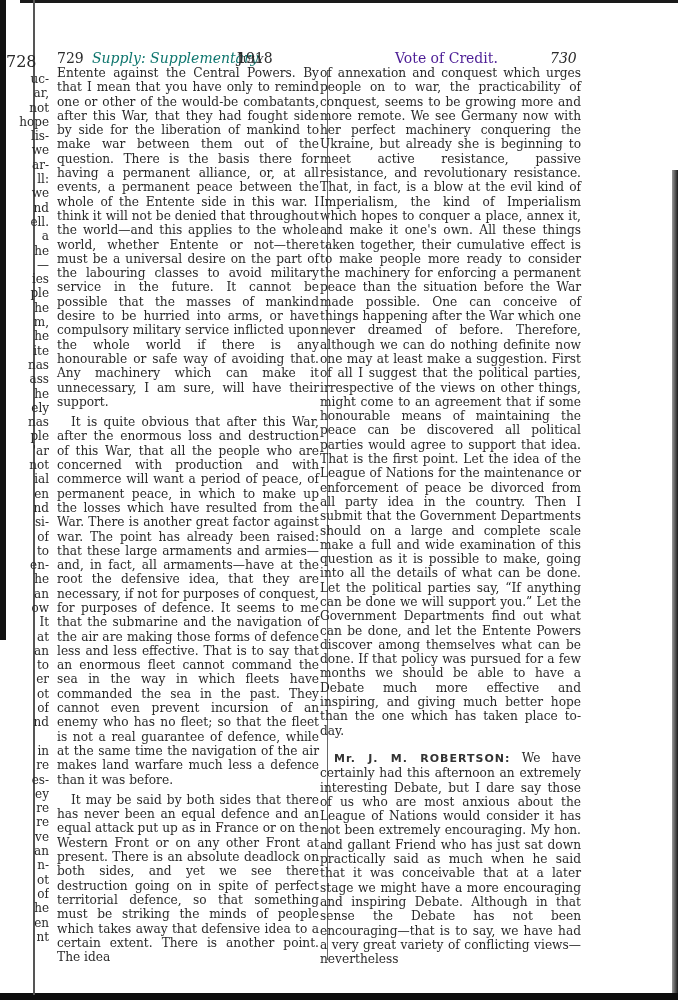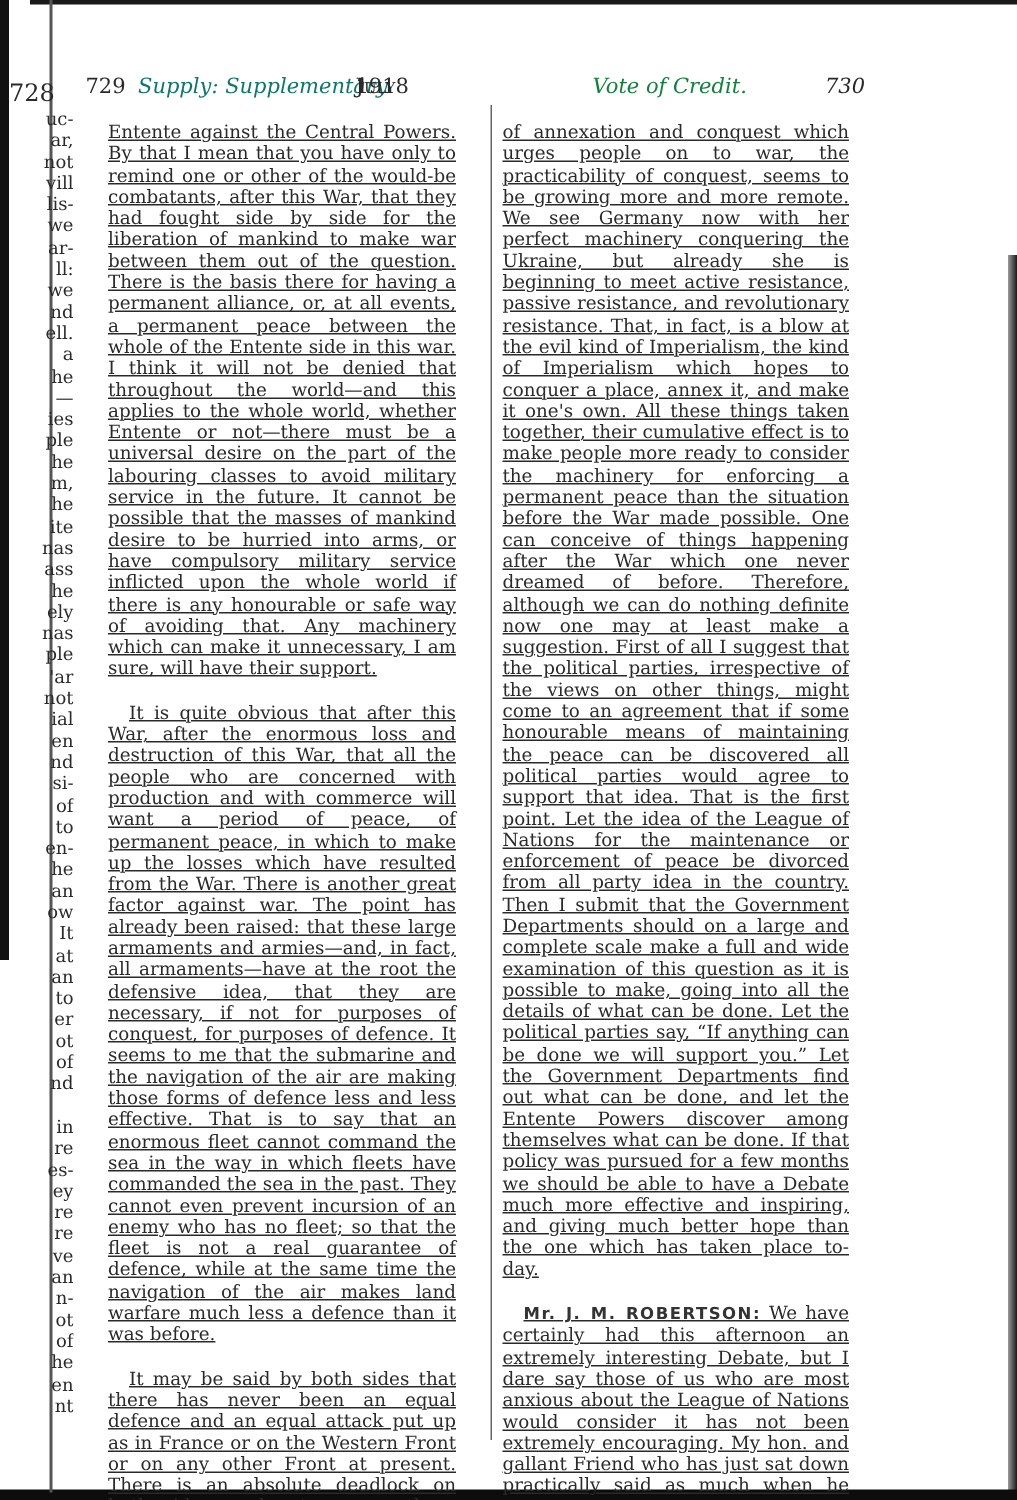--- a/index.html
+++ b/index.html
@@ -19,49 +19,49 @@
     .prev-fragments { position: absolute; left: 19px; top: 72px; width: 30px; text-align: right;
       font-size: 12px; line-height: 14.3px; }
     .prev-fragments div { height: 14.3px; white-space: nowrap; overflow: hidden; }
 
     .header { position: absolute; top: 50px; left: 57px; width: 540px; height: 14px; font-size: 14px; }
     .header span { position: absolute; top: 0; white-space: nowrap; }
     .h-left-num { left: 0; }
     .h-left-title { left: 35px; font-style: italic; color: #0f766e; }
     .h-date { left: 180px; }
     .h-date .sc { font-variant: small-caps; }
-    .h-right-title { left: 338px; font-style: italic; color: #15803d; }
+    .h-right-title { left: 338px; color: #4c1d95; }
     .h-right-num { left: 493px; font-style: italic; }
 
     .col-divider { position: absolute; left: 327px; top: 70px; width: 1px; height: 890px; background: #666; }
     .column { position: absolute; top: 66px; width: 262px; font-size: 12.2px; line-height: 14.3px;
       text-align: justify; }
     .col-left { left: 57px; }
     .col-right { left: 320px; width: 261px; }
-    .column p { margin: 15px; text-indent: 0; text-decoration: underline; }
+    .column p { margin: 0; text-indent: 0; }
     .column p.indent { text-indent: 14px; margin-top: 6px; }
     .column p.speech { text-indent: 14px; margin-top: 13px; }
     .speaker { font-family: "DejaVu Sans", "Liberation Sans", sans-serif; font-weight: bold; font-size: 11px;
       letter-spacing: 1px; color: #333; }
   </style>
 </head>
 <body>
 
 <div class="scan-edge-top"></div>
 <div class="scan-edge-left"></div>
 <div class="scan-edge-right"></div>
 <div class="scan-edge-bottom"></div>
 <div class="binding-line"></div>
 
 <div class="prev-page-number">728</div>
 <div class="prev-fragments" id="prev-fragments">
     <div>uc-</div>
     <div>ar,</div>
     <div>not</div>
-    <div>vill</div>
+    <div>hope</div>
     <div>lis-</div>
     <div>we</div>
     <div>ar-</div>
     <div>ll:</div>
     <div>we</div>
     <div>nd</div>
     <div>ell.</div>
     <div>a</div>
     <div>he</div>
     <div>—</div>

